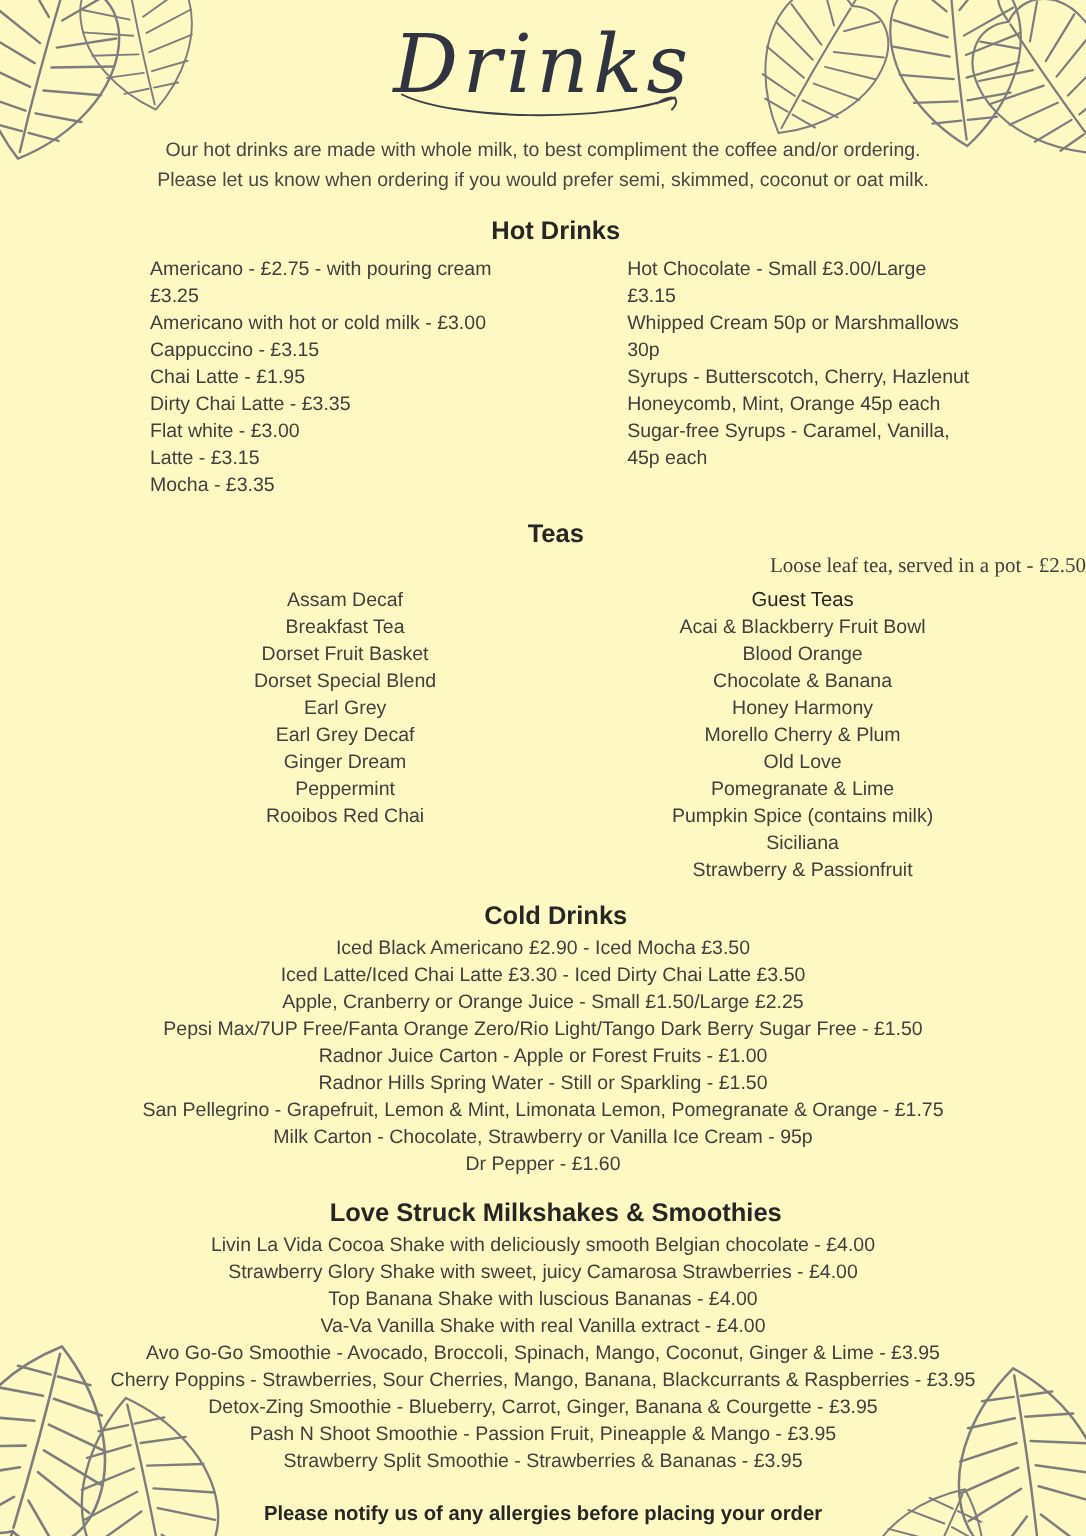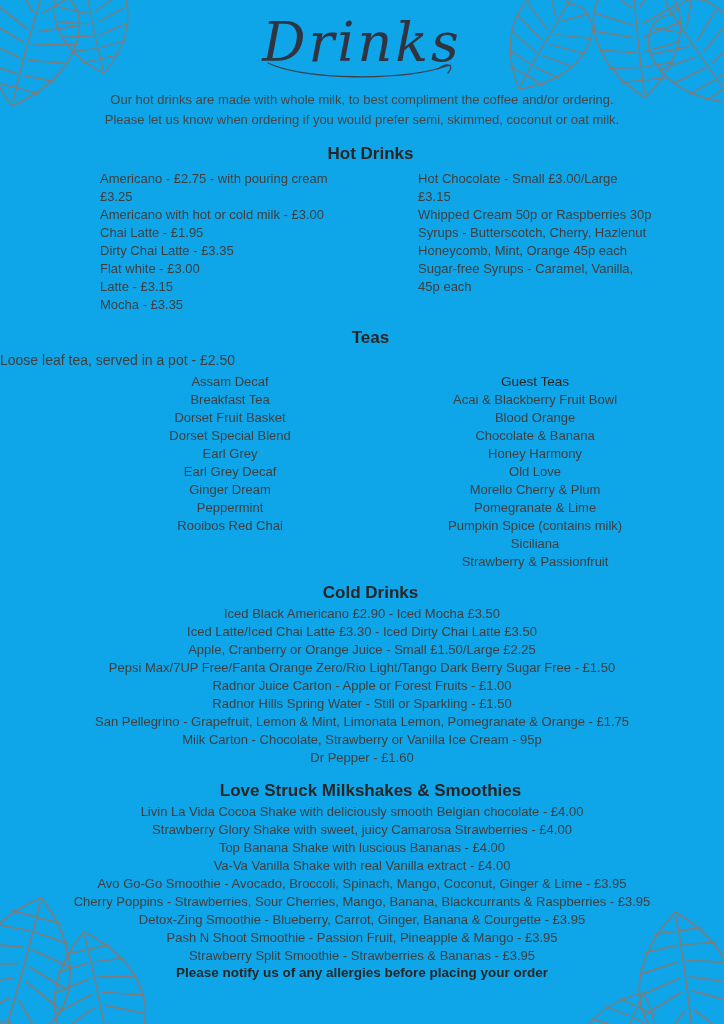--- a/index.html
+++ b/index.html
@@ -2,21 +2,21 @@
 <html><head>
 <meta charset="utf-8">
 <style>
   * { margin:0; padding:0; box-sizing:border-box; }
   html,body { background:#ffffff; }
   body {
     width:724px; height:1024px;
     font-family:"Liberation Sans", sans-serif;
     color:#3f3f3f;
   }
-  .page { position:relative; width:724px; height:1024px; overflow:hidden; background:#0ea5e9; }
+  .page { position:relative; width:724px; height:1024px; overflow:hidden; background:#fef9c3; }
 
   
   .leaf { position:absolute; pointer-events:none; }
   .leaf-art { stroke:#7d7d7d; stroke-width:1.4; fill:none; stroke-linecap:round; }
 
   header { position:relative; text-align:center; padding-top:12px; }
   .title {
     font-family:"DejaVu Serif", serif;
     font-style:italic; font-weight:400;
     font-size:54px; letter-spacing:3px; color:#2f3440;
@@ -29,28 +29,28 @@
 
   .section-heading { text-align:center; font-size:17px; font-weight:bold; color:#262626; margin-top:14px; line-height:20px;padding-left:17px; }
 
   .cols { display:flex; width:580px; margin:6px auto 0;gap:34px; }
   .col-left  { width:306px; padding-left:28px; }
   .col-right { width:274px; padding-left:24px; }
 
   .item { font-size:13px; line-height:18px; }
   .b { font-weight:normal;text-align:center; }
 
-  .teas-sub { text-align:left; font-size:14px; line-height:18px; margin-top:3px; color:#3f3f3f; }
+  .teas-sub { text-align:right; font-size:14px; line-height:18px; margin-top:3px; color:#3f3f3f;font-family:Liberation Serif, serif; }
   .tea-cols { margin-top:4px;text-align:center; }
   .guest-heading { font-size:13.5px; font-weight:normal; color:#262626; line-height:18px; }
 
   .centered-list { margin-top:2px; }
   .centered-list .item { text-align:center; line-height:18px; }
 
-  .footer { text-align:center; font-weight:bold; font-size:13.5px; color:#262626; }
+  .footer { text-align:center; font-weight:bold; font-size:13.5px; color:#262626; margin-top:18px; }
 </style>
 </head>
 <body>
 
 <div class="page">
 
   <svg width="0" height="0" style="position:absolute" aria-hidden="true">
     <defs>
       <g id="leaf-shape" class="leaf-art">
         <path d="M50,16 C32,6 12,18 10,44 C8,72 26,100 50,118 C74,100 92,72 90,44 C88,18 68,6 50,16 Z"></path>
@@ -114,29 +114,30 @@
     <span>Our hot drinks are made with whole milk, to best compliment the coffee and/or ordering.</span><br>
     <span>Please let us know when ordering if you would prefer semi, skimmed, coconut or oat milk.</span>
   </p>
 
   <section>
     <h2 class="section-heading">Hot Drinks</h2>
     <div class="cols">
       <div class="col-left">
           <div class="item">Americano - £2.75 - with pouring cream £3.25</div>
           <div class="item">Americano with hot or cold milk - £3.00</div>
+          <div class="item">Cappuccino - £3.15</div>
           <div class="item">Chai Latte - £1.95</div>
           <div class="item">Dirty Chai Latte - £3.35</div>
           <div class="item">Flat white - £3.00</div>
           <div class="item">Latte - £3.15</div>
           <div class="item">Mocha - £3.35</div>
         </div>
       <div class="col-right">
           <div class="item"><span>Hot Chocolate - Small £3.00/Large £3.15</span></div>
-          <div class="item"><span>Whipped Cream </span><span class="b">50p</span><span> or Raspberries </span><span class="b">30p</span></div>
+          <div class="item"><span>Whipped Cream </span><span class="b">50p</span><span> or Marshmallows </span><span class="b">30p</span></div>
           <div class="item"><span class="b">Syrups</span><span> - Butterscotch, Cherry, Hazlenut Honeycomb, Mint, Orange </span><span class="b">45p each</span></div>
           <div class="item"><span class="b">Sugar-free Syrups</span><span> - Caramel, Vanilla, </span><span class="b">45p each</span></div>
         </div>
     </div>
   </section>
 
   <section>
     <h2 class="section-heading">Teas</h2>
     <div class="teas-sub">Loose leaf tea, served in a pot - £2.50</div>
     <div class="cols tea-cols">
@@ -151,22 +152,22 @@
           <div class="item">Peppermint</div>
           <div class="item">Rooibos Red Chai</div>
         </div>
       <div class="col-right">
         <h3 class="guest-heading">Guest Teas</h3>
         <div>
             <div class="item">Acai &amp; Blackberry Fruit Bowl</div>
             <div class="item">Blood Orange</div>
             <div class="item">Chocolate &amp; Banana</div>
             <div class="item">Honey Harmony</div>
+            <div class="item">Morello Cherry &amp; Plum</div>
             <div class="item">Old Love</div>
-            <div class="item">Morello Cherry &amp; Plum</div>
             <div class="item">Pomegranate &amp; Lime</div>
             <div class="item">Pumpkin Spice (contains milk)</div>
             <div class="item">Siciliana</div>
             <div class="item">Strawberry &amp; Passionfruit</div>
           </div>
       </div>
     </div>
   </section>
 
   <section>

